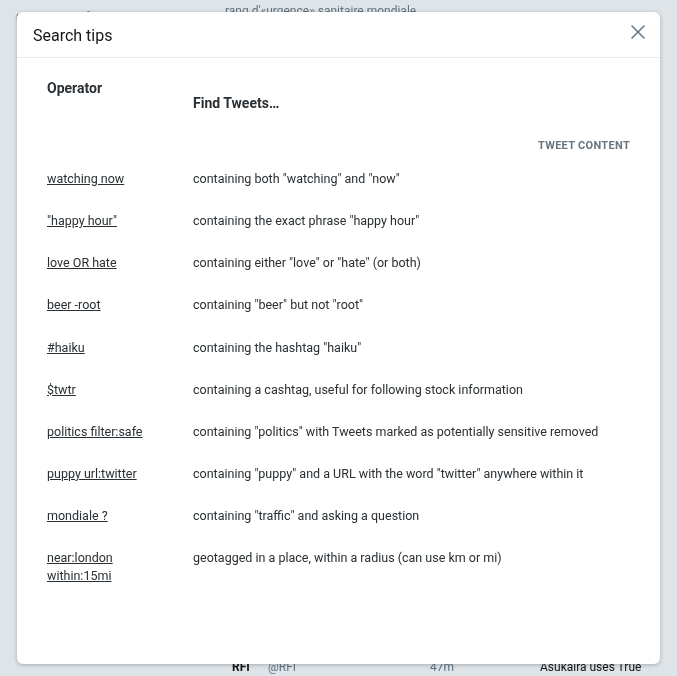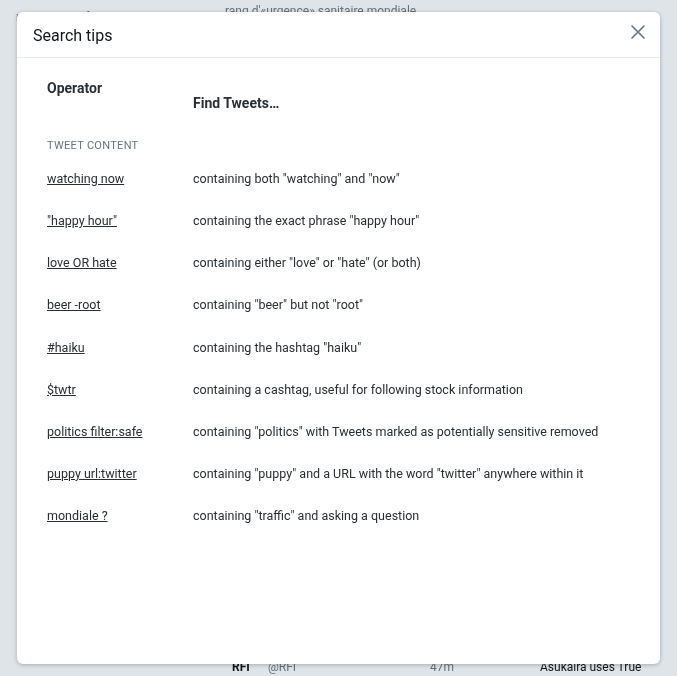--- a/index.html
+++ b/index.html
@@ -89,25 +89,26 @@
     margin-bottom: 28px;
   }
   .th {
     font-weight: 700;
     font-size: 14px;
   }
   .col-op { width: 128px; flex: 0 0 128px; }
   .col-desc { flex: 1; margin-top: 15px; }
   .section-label {
     font-size: 11px;
-    font-weight: 400;
+    font-weight: 700;
     letter-spacing: 0.3px;
     color: #66757f;
     text-transform: uppercase;
     margin: 10px 0 18px 0;
+    text-align: right;
   }
   .row {
     display: flex;
     gap: 18px;
     margin-bottom: 24px;
     line-height: 1.45;
   }
   .op { width: 128px; flex: 0 0 128px; word-wrap: break-word; white-space: pre-wrap; text-decoration: underline; }
   .desc { flex: 1; }
 </style>
@@ -175,16 +176,21 @@
       <div class="row">
         <div class="op">puppy url:twitter</div>
         <div class="desc">containing "puppy" and a URL with the word "twitter" anywhere within it</div>
       </div>
       <div class="row">
         <div class="op">mondiale ?</div>
         <div class="desc">containing "traffic" and asking a question</div>
       </div>
 
 
+      <div class="row">
+        <div class="op">near:london
+within:15mi</div>
+        <div class="desc">geotagged in a place, within a radius (can use km or mi)</div>
+      </div>
 
     </div>
   </div>
 </div>
 
 </body></html>

